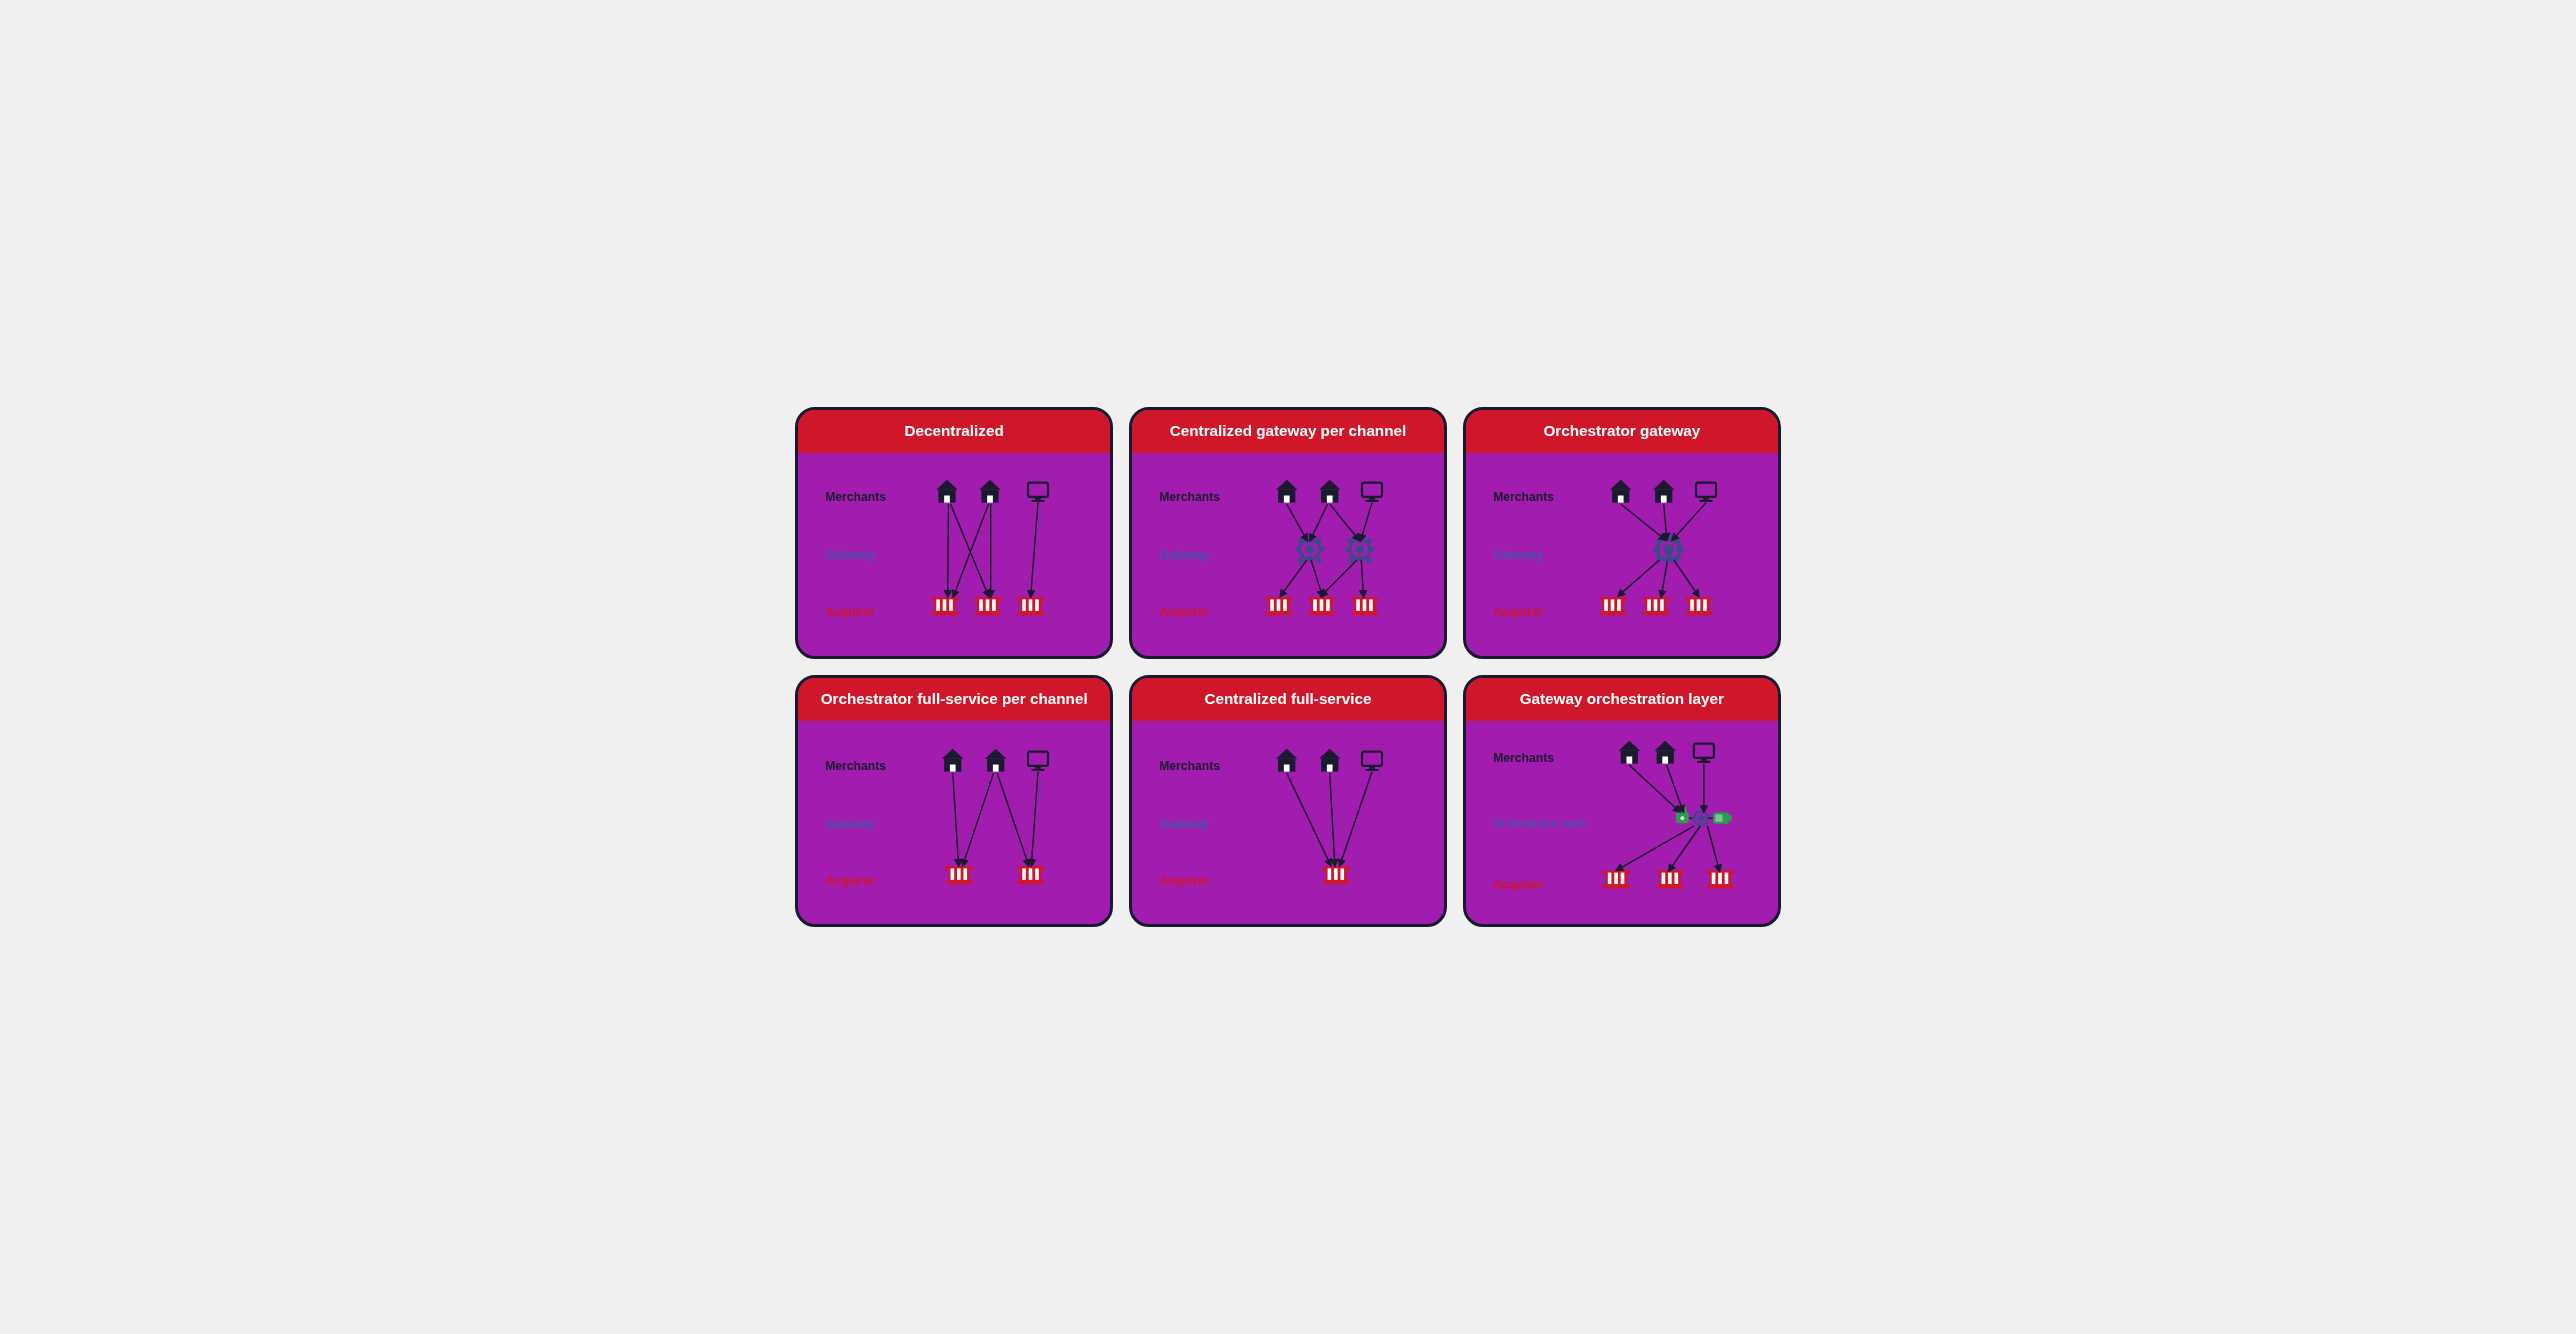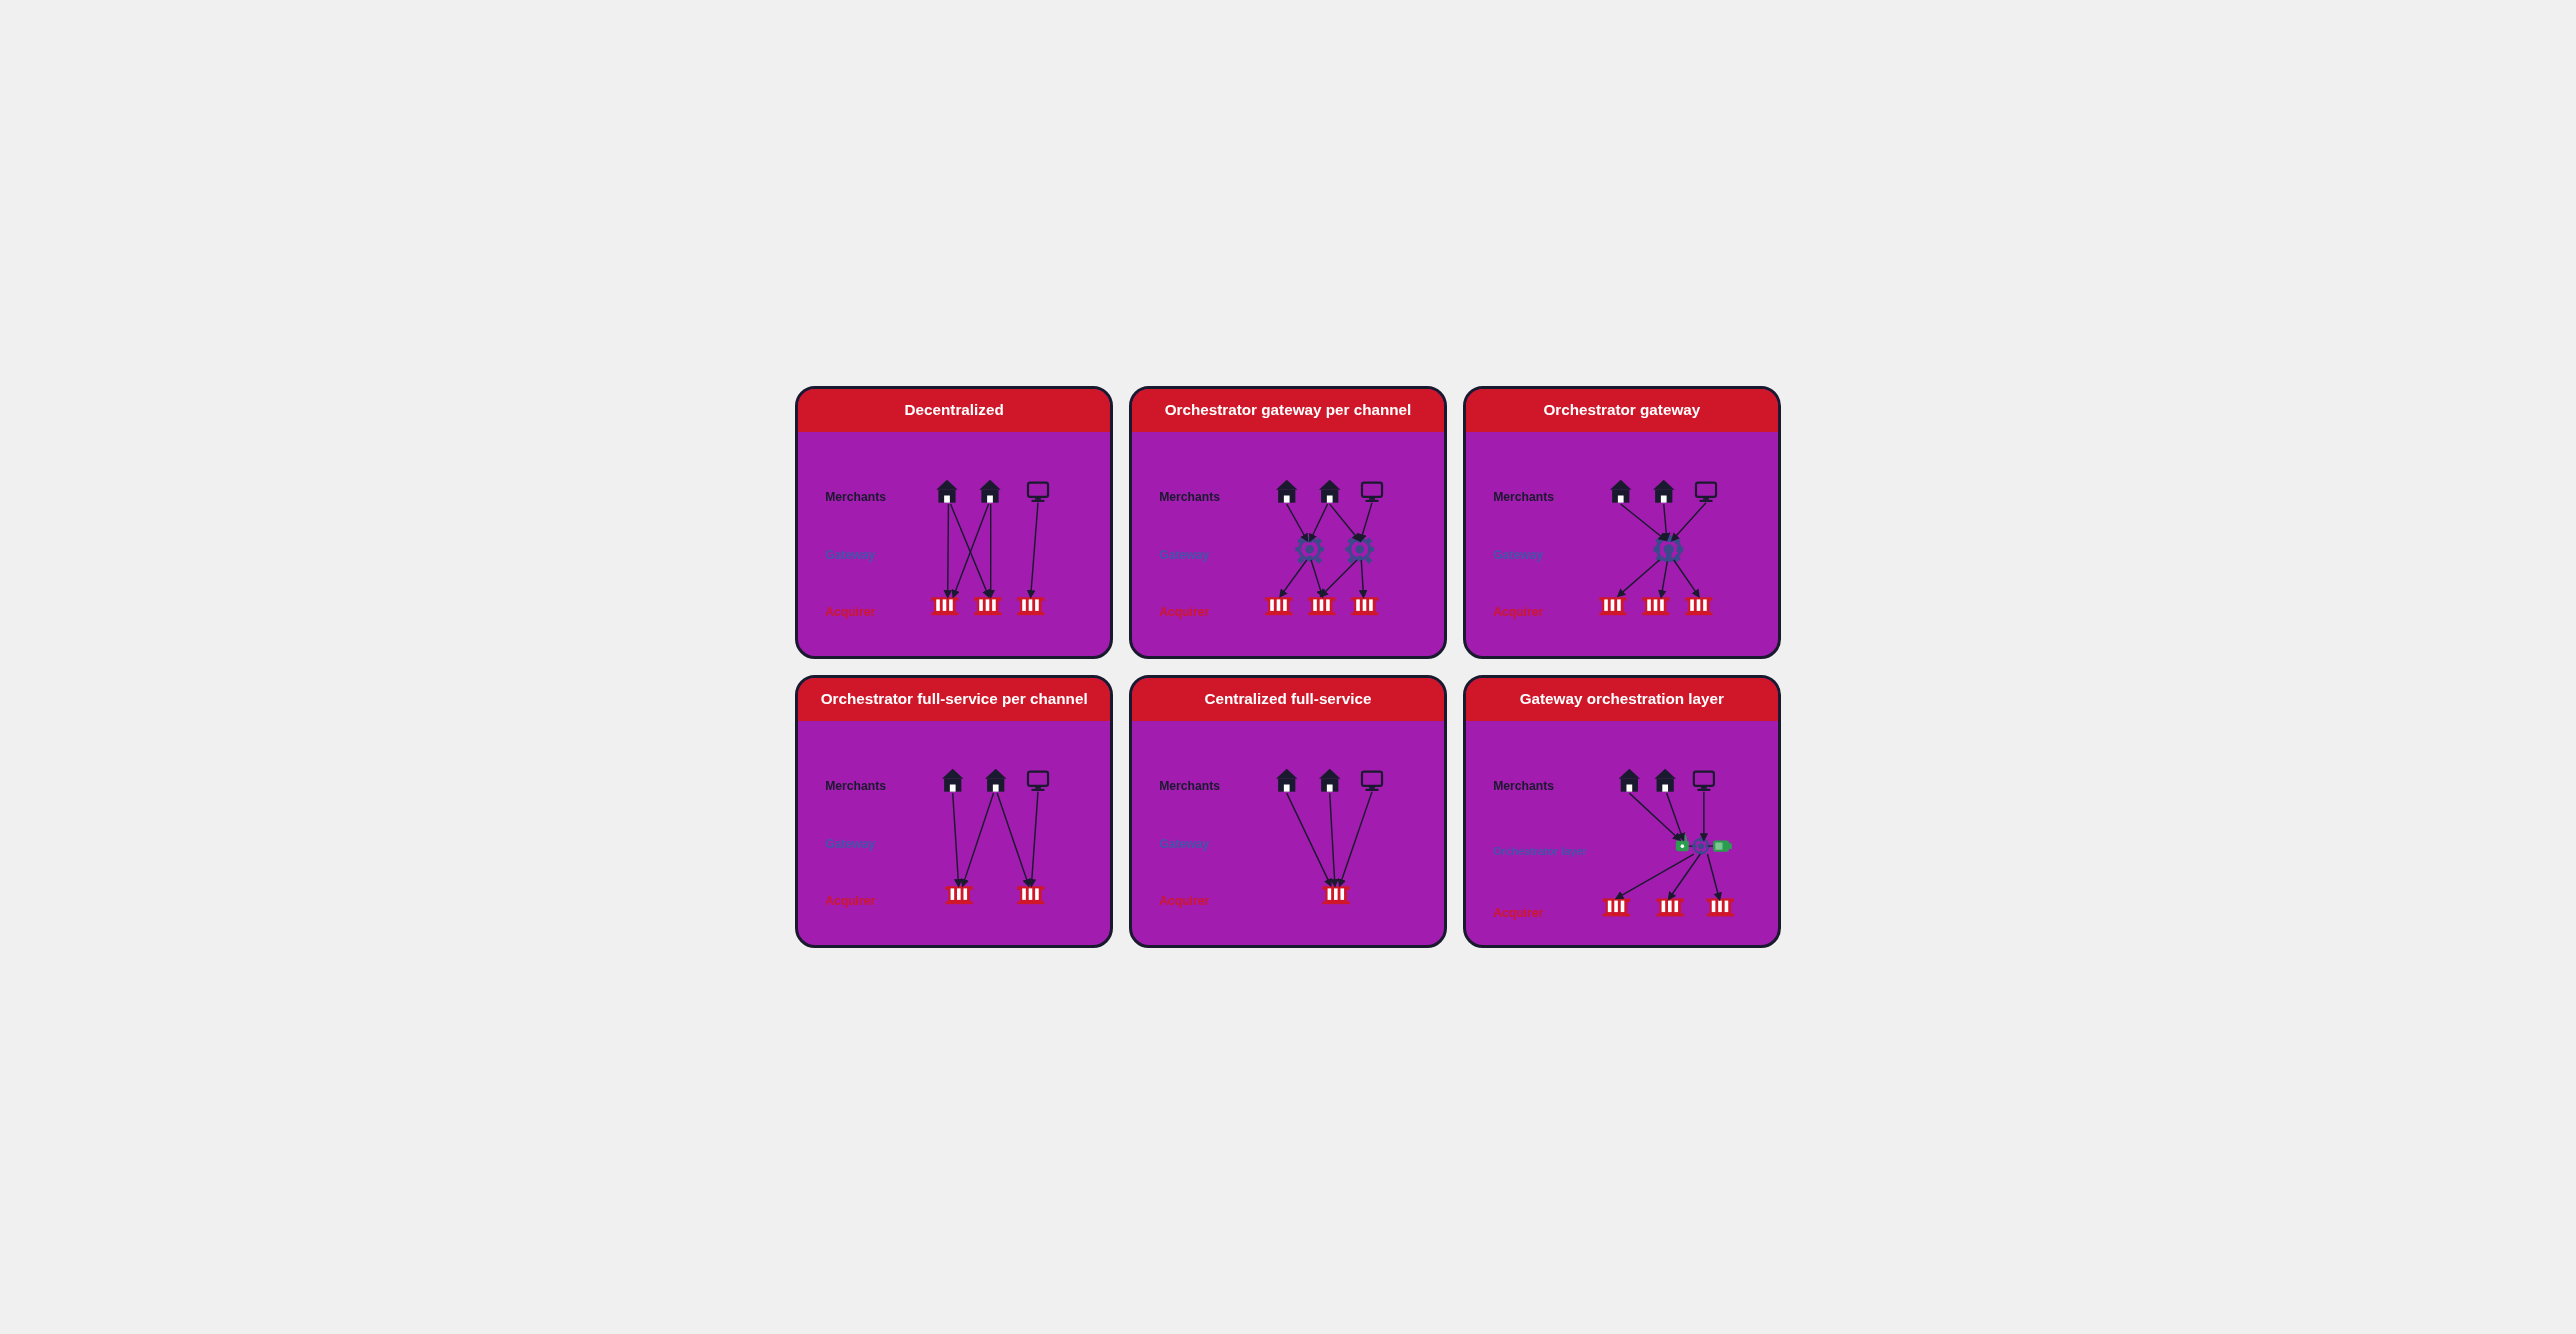--- a/index.html
+++ b/index.html
@@ -33,26 +33,25 @@
       padding: 12.7px 17px;
       text-align: center;
     }
     .card-header h2 {
       color: #fff;
       font-size: 1.35rem;
       font-weight: 800;
       line-height: 1.2;
     }
     .card-body {
-      padding: 14px 20px 10px;
+      padding: 14px 20px 17px;
       flex: 1;
       display: flex;
       flex-direction: column;
-      justify-content: flex-start;
-      margin-top: 28px;
+      justify-content: center;
     }
   </style>
 </head>
 <body>
 
 <div class="grid">
 
   <div class="card">
     <div class="card-header">
       <h2>Decentralized</h2>
@@ -111,21 +110,21 @@
 
         <line x1="241" y1="42" x2="241" y2="168" stroke="#1a1a2e" stroke-width="2" marker-end="url(#arr1)"></line>
 
         <line x1="307" y1="40" x2="297" y2="168" stroke="#1a1a2e" stroke-width="2" marker-end="url(#arr1)"></line>
       </svg>
     </div>
   </div>
 
   <div class="card">
     <div class="card-header">
-      <h2>Orchestrator gateway per channel</h2>
+      <h2>Centralized gateway per channel</h2>
     </div>
     <div class="card-body">
       <svg viewBox="0 0 380 220" xmlns="http://www.w3.org/2000/svg">
         <defs>
           <marker id="arr2" markerWidth="6" markerHeight="6" refX="3" refY="3" orient="auto">
             <path d="M0,0 L6,3 L0,6 Z" fill="#1a1a2e"></path>
           </marker>
         </defs>
 
         <text x="10" y="38" font-size="17" font-weight="700" fill="#1a1a2e">Merchants</text>

